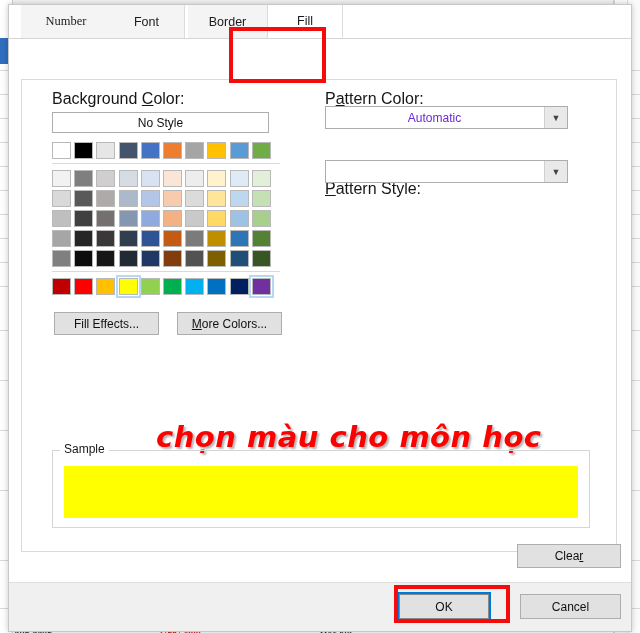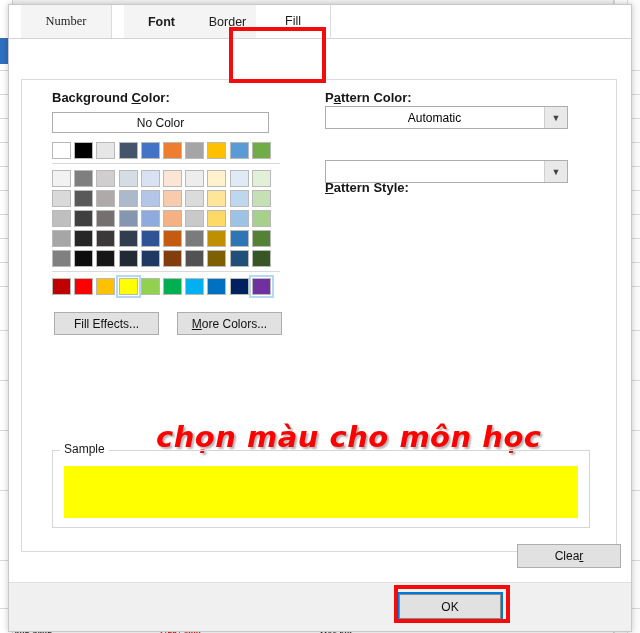--- a/index.html
+++ b/index.html
@@ -37,42 +37,42 @@
   
   #tabstrip{position:relative;height:33px;background:#ffffff;border-bottom:1px solid #d4d4d4;}
   .tab{position:absolute;top:0;height:33px;display:flex;align-items:center;justify-content:center;
        font-size:12.5px;color:#1b1b1b;background:#f4f4f4;border-right:1px solid #dcdcdc;box-sizing:border-box;}
   .tab.active{background:#ffffff;border-bottom:1px solid #ffffff;z-index:3;}
 
   
   #page{position:absolute;left:12px;top:74px;width:596px;height:473px;
         background:#ffffff;border:1px solid #dadada;box-sizing:border-box;}
 
-  .lbl{position:absolute;font-size:13px;color:#161616;white-space:nowrap;font-weight:bold;}
+  .lbl{position:absolute;font-size:16px;color:#161616;white-space:nowrap;}
   .lbl u{text-decoration:underline;}
 
   #nocolor-btn{position:absolute;left:30px;top:32px;width:217px;height:21px;
     background:#fff;border:1px solid #adadad;font-size:12px;color:#111;
     display:flex;align-items:center;justify-content:center;box-sizing:border-box;}
 
   
   #palette{position:absolute;left:30px;top:62px;width:230px;}
   .swrow{display:flex;gap:3.2px;margin-bottom:3px;}
   .sw{width:19px;height:17px;box-sizing:border-box;border:1px solid #b9b9b9;}
   .sw.sel{outline:2px solid #b7d8f5;outline-offset:1px;}
   .pal-sep{height:1px;background:#d9d9d9;margin:4px 0 6px 0;width:228px;}
 
   .pbtn{position:absolute;height:23px;background:#e1e1e1;border:1px solid #adadad;
         font-size:12px;color:#111;display:flex;align-items:center;justify-content:center;box-sizing:border-box;}
   #fill-effects{left:32px;top:232px;width:105px;}
   #more-colors{left:155px;top:232px;width:105px;}
 
   
   .combo{position:absolute;height:23px;background:#fff;border:1px solid #adadad;box-sizing:border-box;}
-  .combo .ctext{position:absolute;left:0;right:24px;top:0;bottom:0;display:flex;align-items:center;justify-content:center;font-size:12px;color:#000000;}
+  .combo .ctext{position:absolute;left:0;right:24px;top:0;bottom:0;display:flex;align-items:center;justify-content:center;font-size:12px;color:#6d28d9;}
   .combo .carrow{position:absolute;right:0;top:0;width:23px;height:100%;background:#e9e9e9;border-left:1px solid #d0d0d0;
                  display:flex;align-items:center;justify-content:center;font-size:9px;color:#444;box-sizing:border-box;}
   #pattern-color-combo{left:303px;top:26px;width:243px;}
   #pattern-style-combo{left:303px;top:80px;width:243px;}
 
   
   #anno-text{
     position:absolute;left:134px;top:340px;width:380px;text-align:center;
     font-size:29px;font-weight:bold;font-style:italic;color:#ff0000;
     font-family:"DejaVu Sans", sans-serif;
@@ -86,21 +86,21 @@
     border:1px solid #d6d6d6;box-sizing:border-box;}
   #sample-legend{position:absolute;left:38px;top:362px;background:#fff;padding:0 4px;font-size:12px;color:#161616;}
   #sample-swatch{position:absolute;left:42px;top:386px;width:514px;height:52px;background:#ffff00;}
 
   #clear-btn{position:absolute;left:508px;top:539px;width:104px;height:24px;background:#e1e1e1;
     border:1px solid #adadad;font-size:12px;color:#111;display:flex;align-items:center;justify-content:center;box-sizing:border-box;}
 
   #footer{position:absolute;left:0;right:0;bottom:0;height:48px;background:#f0f0f0;border-top:1px solid #dfdfdf;}
   .fbtn{position:absolute;top:11px;height:25px;background:#e1e1e1;border:1px solid #adadad;
         font-size:12px;color:#111;display:flex;align-items:center;justify-content:center;box-sizing:border-box;}
-  #ok-btn{left:390px;width:102px;border:1px solid #8a8a8a;outline:2px solid #0078d7;outline-offset:0px;}
+  #ok-btn{left:390px;width:90px;border:1px solid #8a8a8a;outline:2px solid #0078d7;outline-offset:0px;}
   #cancel-btn{left:511px;width:101px;}
 
   
   .redbox{position:absolute;border:4px solid #f40b0b;box-sizing:border-box;z-index:40;pointer-events:none;}
   #redbox-fill{left:229px;top:27px;width:97px;height:56px;}
   #redbox-ok{left:394px;top:585px;width:116px;height:38px;}
 </style>
 </head>
 <body>
 
@@ -141,32 +141,32 @@
   <div class="xl-celltext" style="left:14px;top:624px;">ứng dụng</div>
   <div class="xl-celltext red" style="left:160px;top:624px;">Ngày sinh</div>
   <div class="xl-celltext" style="left:320px;top:624px;">Học phí</div>
 </div>
 
 <div id="dialog">
 
 
   <div id="tabstrip">
     <div class="tab" style="left:12px;width:91px;font-family:Liberation Serif, serif;">Number</div>
-    <div class="tab" style="left:115px;width:76px;font-weight:bold;">Font</div>
+    <div class="tab" style="left:100px;width:76px;">Font</div>
     <div class="tab" style="left:179px;width:80px;">Border</div>
-    <div class="tab active" style="left:247px;width:75px;">Fill</div>
+    <div class="tab active" style="left:259px;width:75px;">Fill</div>
   </div>
 
   <div id="page">
 
     <div class="lbl" style="left:30px;top:10px;">
       <span>Background <u>C</u>olor:</span>
     </div>
 
-    <div id="nocolor-btn">No Color</div>
+    <div id="nocolor-btn">No Style</div>
 
     <div id="palette">
       <div class="swrow" id="row-theme">
           <div class="sw" style="background: rgb(255, 255, 255);"></div>
           <div class="sw" style="background: rgb(0, 0, 0);"></div>
           <div class="sw" style="background: rgb(231, 230, 230);"></div>
           <div class="sw" style="background: rgb(68, 84, 106);"></div>
           <div class="sw" style="background: rgb(68, 114, 196);"></div>
           <div class="sw" style="background: rgb(237, 125, 49);"></div>
           <div class="sw" style="background: rgb(165, 165, 165);"></div>
@@ -271,17 +271,18 @@
 
     <div id="sample-group"></div>
     <div id="sample-legend">Sample</div>
     <div id="sample-swatch" style="background: rgb(255, 255, 0);"></div>
   </div>
 
   <div id="clear-btn">Clea<u>r</u></div>
 
   <div id="footer">
     <div class="fbtn" id="ok-btn">OK</div>
+    <div class="fbtn" id="cancel-btn">Cancel</div>
   </div>
 </div>
 
 <div class="redbox" id="redbox-fill" style="border-color: rgb(244, 11, 11);"></div>
 <div class="redbox" id="redbox-ok" style="border-color: rgb(244, 11, 11);"></div>
 
 </body></html>

